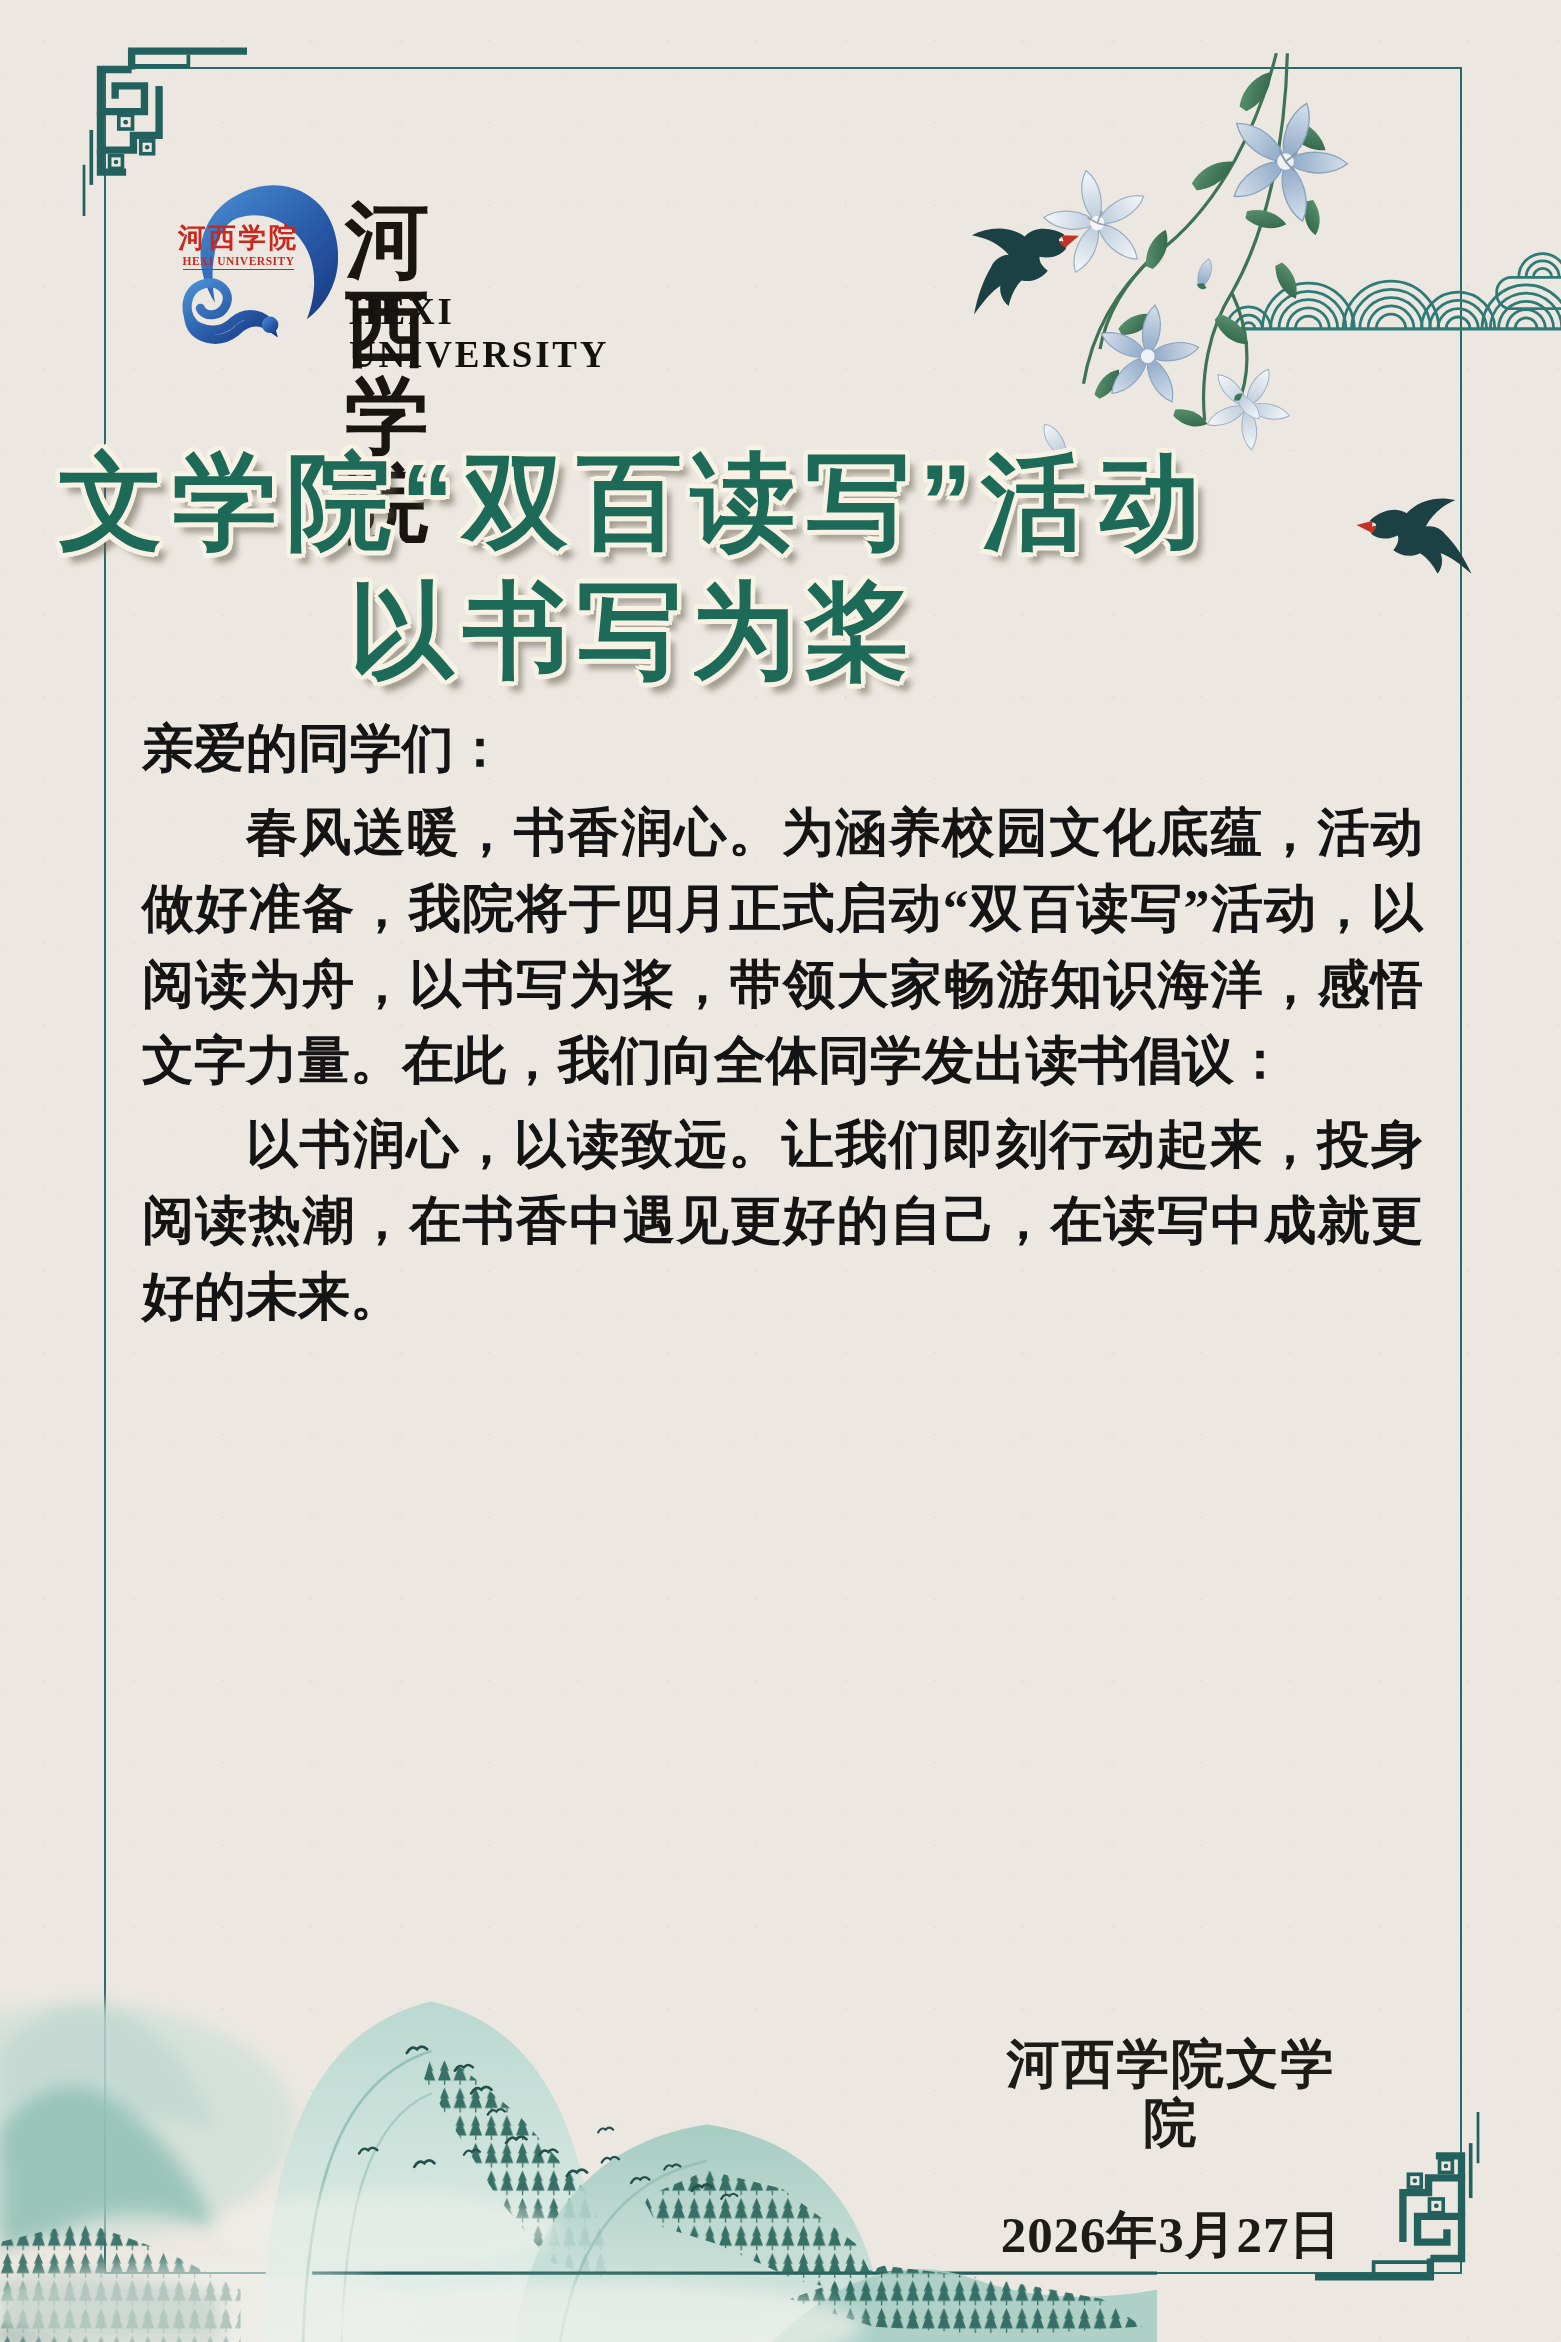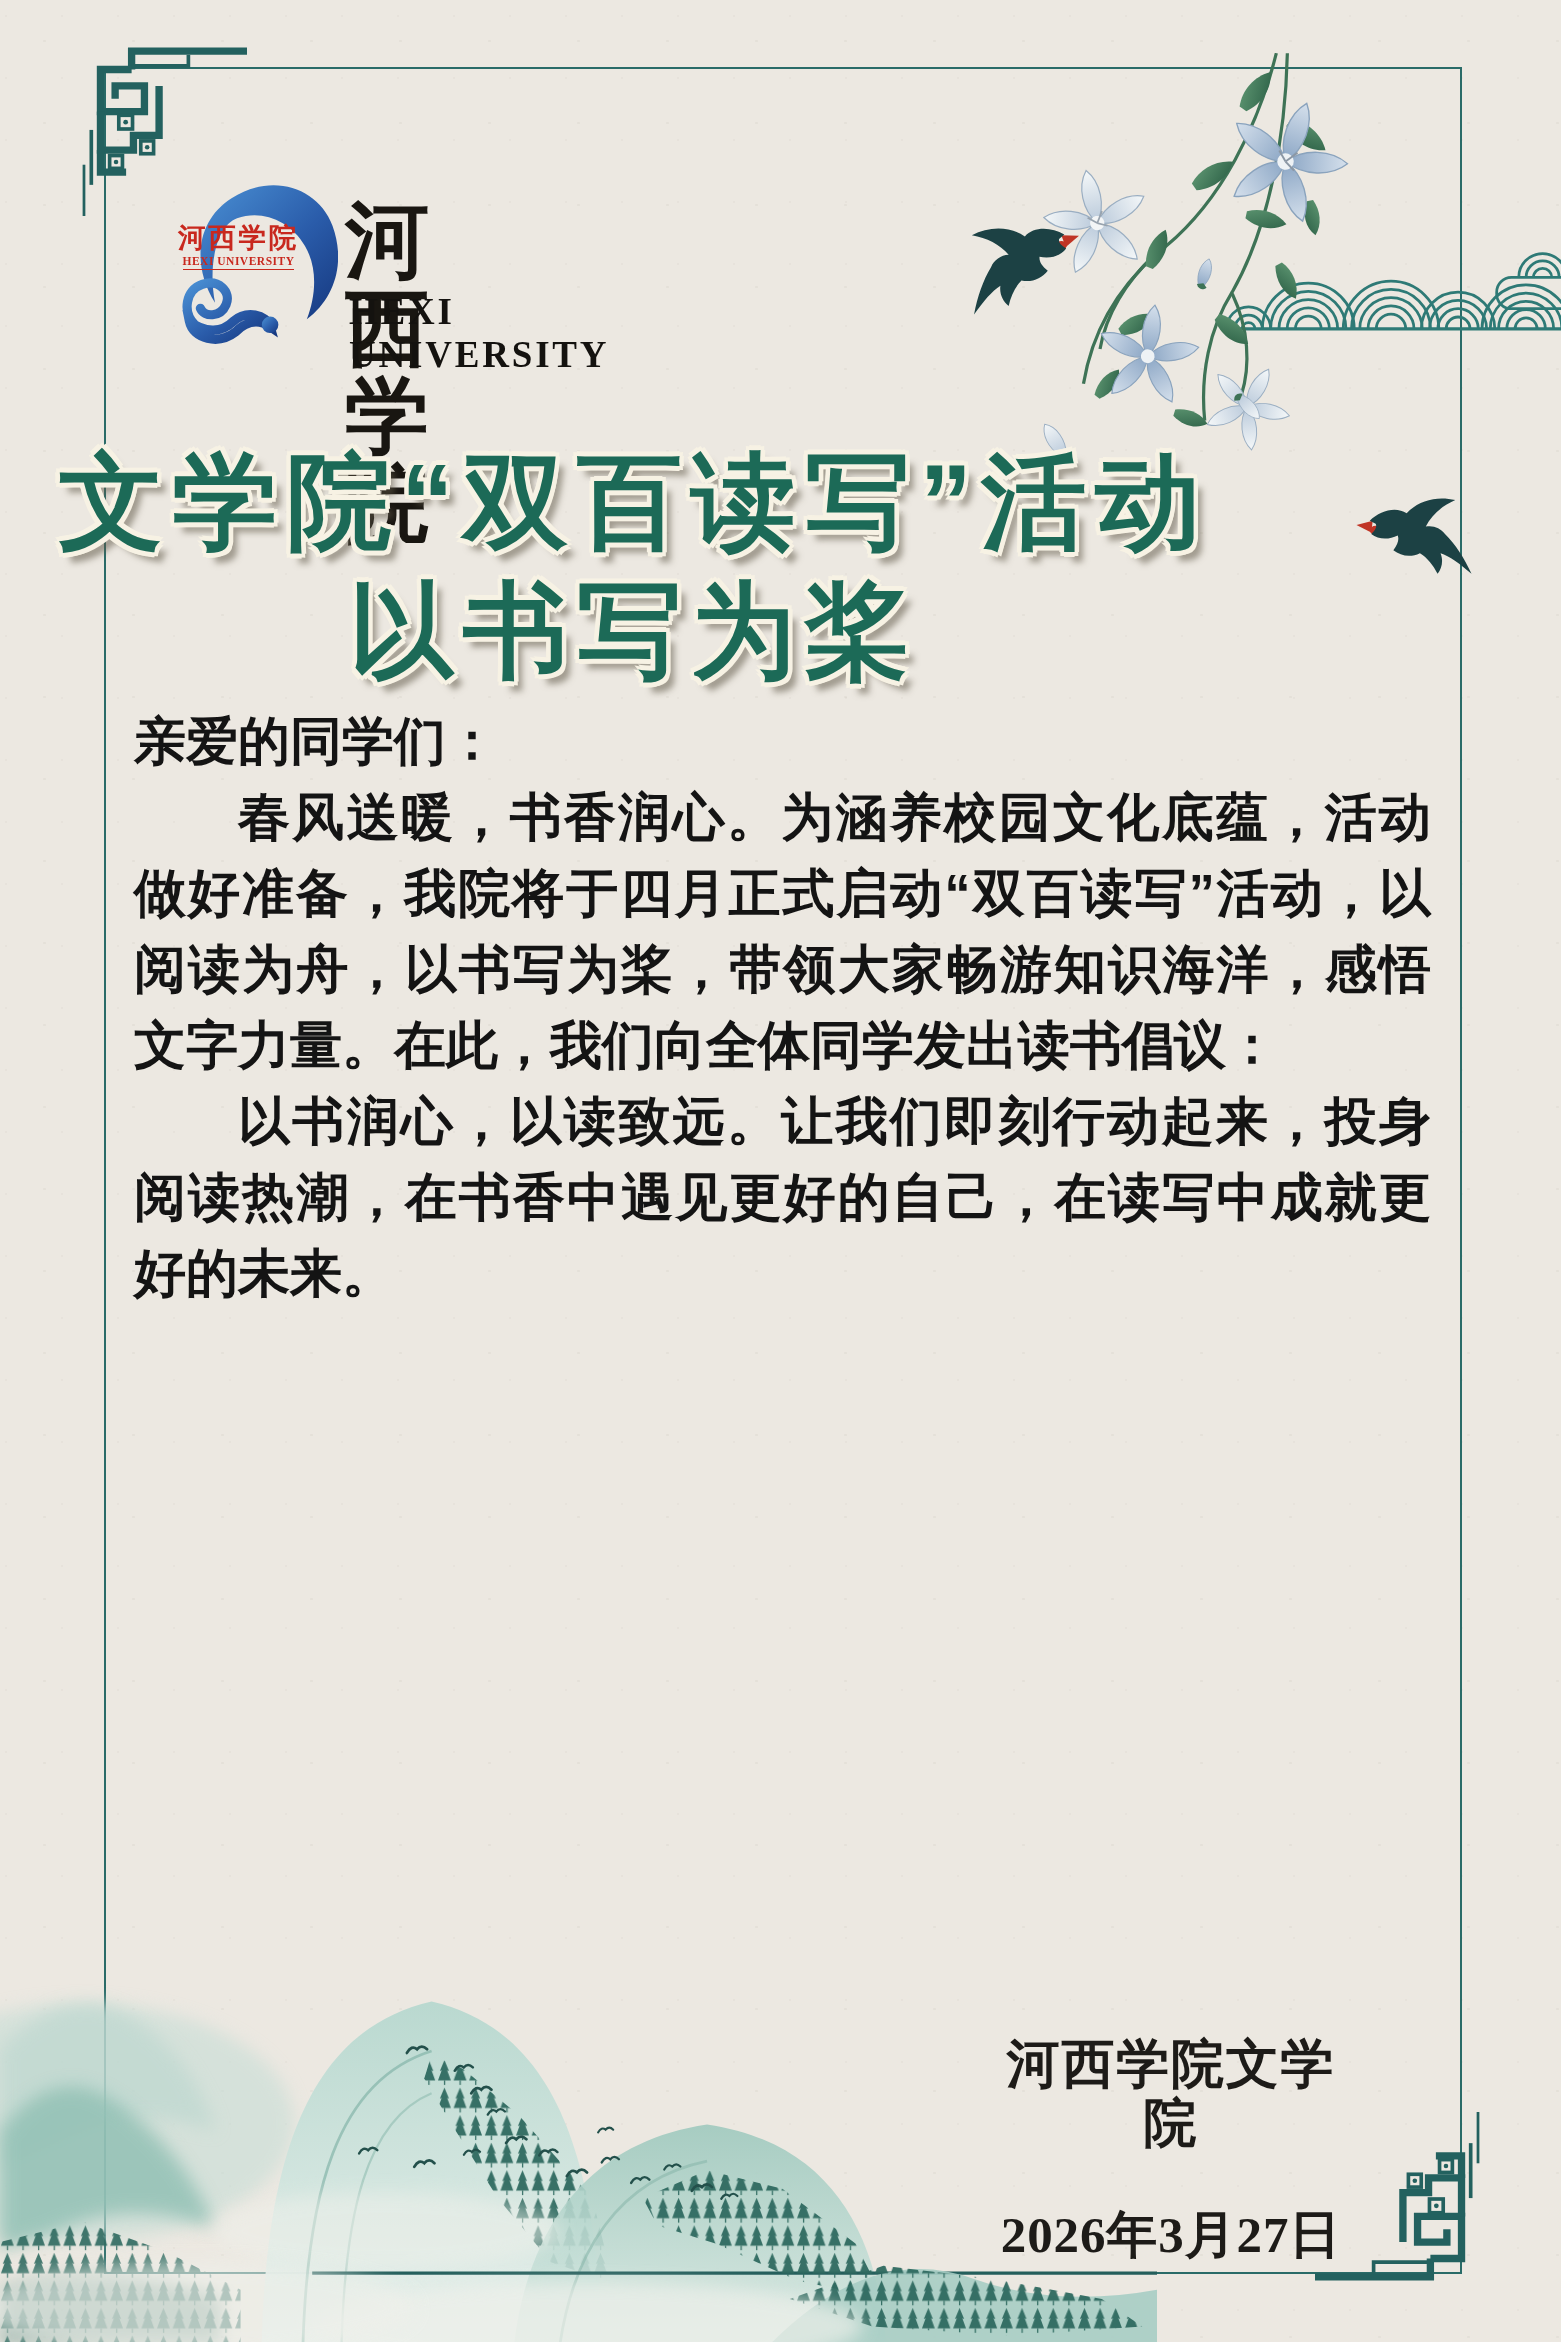--- a/index.html
+++ b/index.html
@@ -36,21 +36,21 @@
     color:#1c6a57;font-weight:900;font-size:105px;line-height:129px;letter-spacing:9.2px;
     text-shadow:
       -3.7px -3.7px 0 #f7f2e4, 3.7px -3.7px 0 #f7f2e4, -3.7px 3.7px 0 #f7f2e4, 3.7px 3.7px 0 #f7f2e4,
       0 -4.6px 0 #f7f2e4, 0 4.6px 0 #f7f2e4, -4.6px 0 0 #f7f2e4, 4.6px 0 0 #f7f2e4,
       8.3px 10px 6.4px rgba(96,90,72,.55);
   }
 
   
   .bodytext{left:134px;top:703px;width:1297px;color:#141414;
     font-size:52px;line-height:76px;font-weight:700;text-align:justify;}
-  .bodytext p{margin:0;text-indent:2em;}
+  .bodytext p{margin:8px;text-indent:2em;font-family:Liberation Serif, serif;}
   .bodytext p.greet{text-indent:0;}
 
   
   .sig{left:1000px;top:2035px;width:342px;text-align:center;color:#1d1b18;
     font-family:"Liberation Serif","DejaVu Serif",serif;font-weight:700;}
   .sig .org{font-size:53px;line-height:59px;letter-spacing:1.8px;}
   .sig .date{font-size:51px;line-height:57px;margin-top:54px;letter-spacing:0.9px;}
 </style>
 </head>
 <body>

